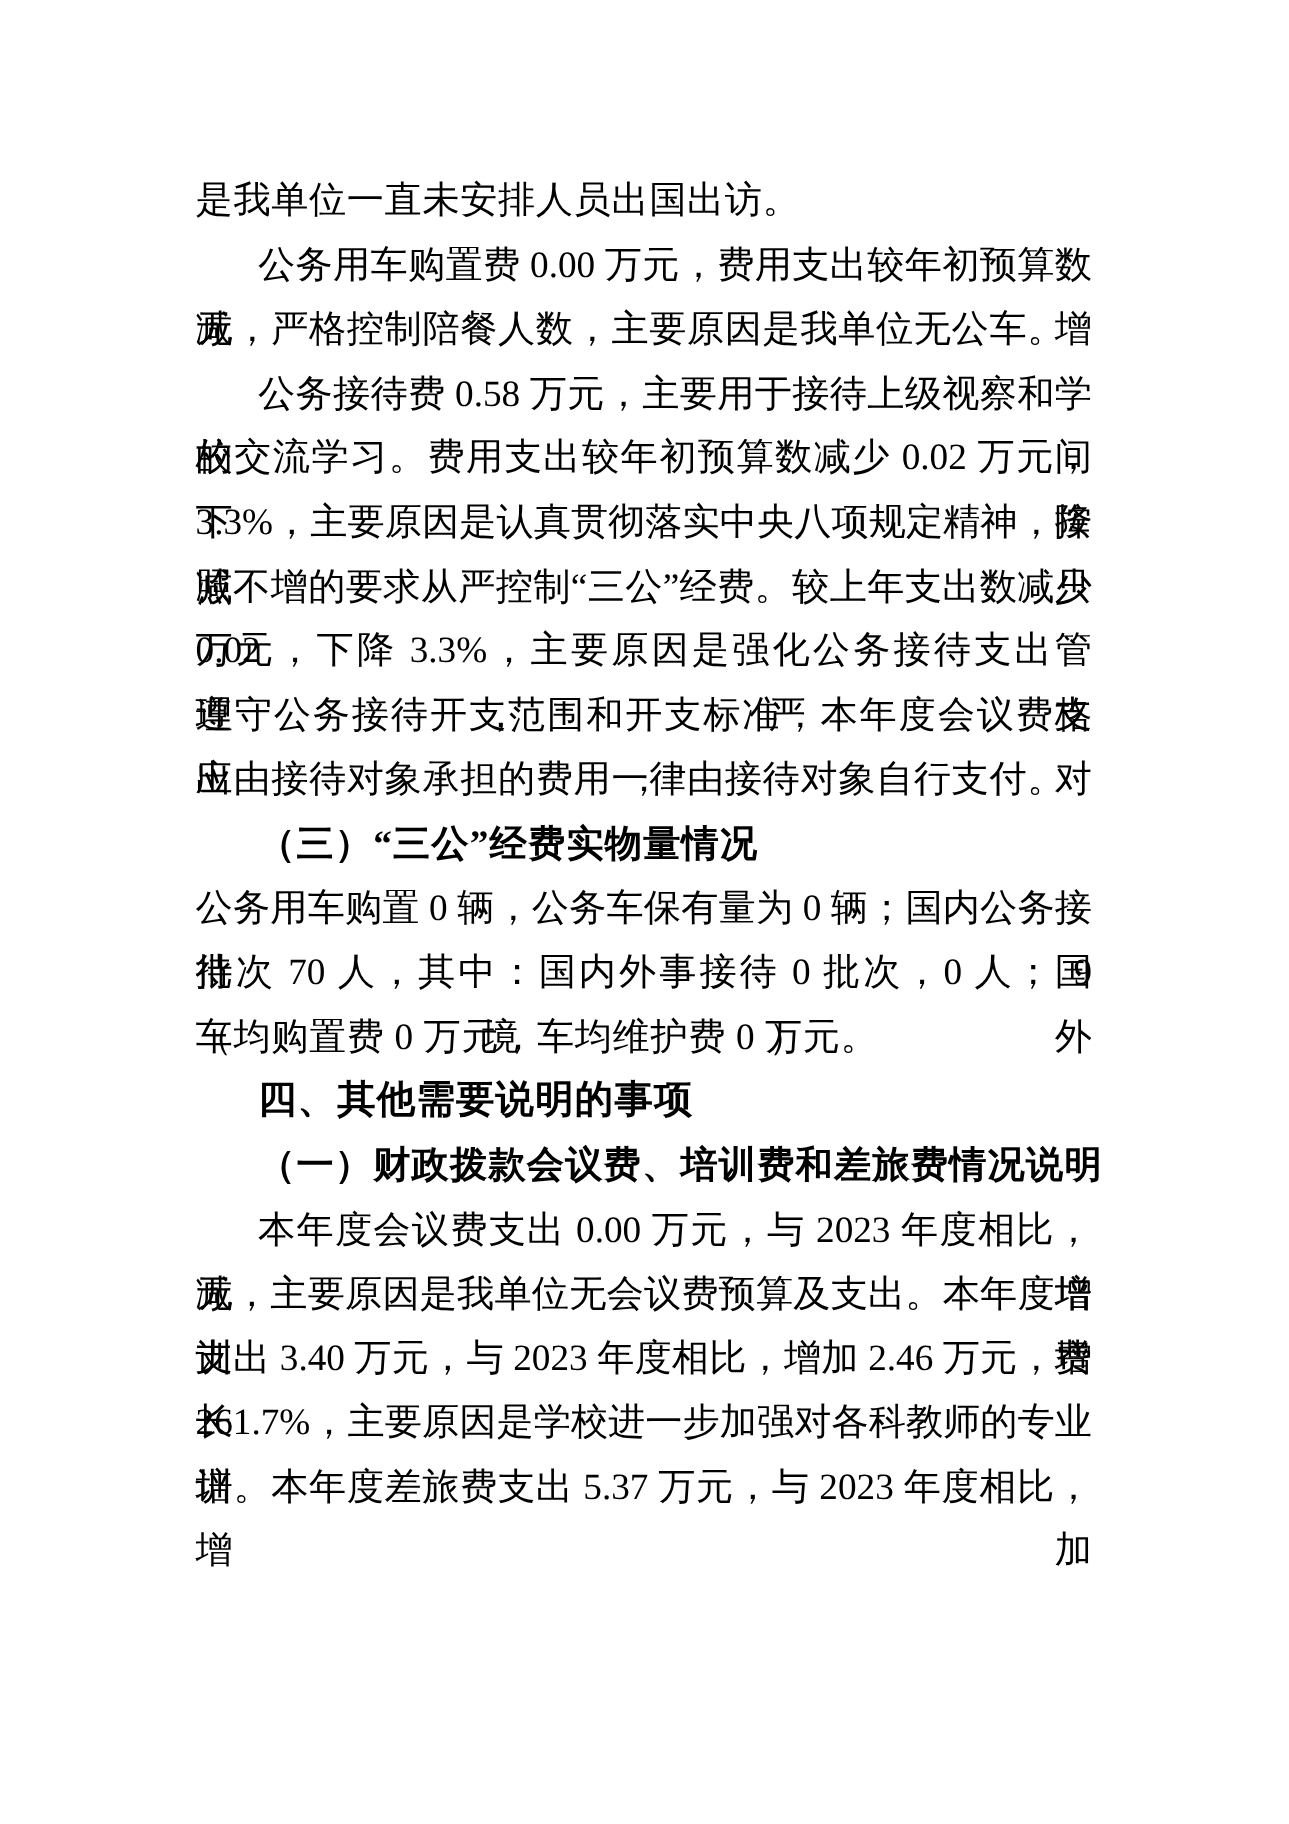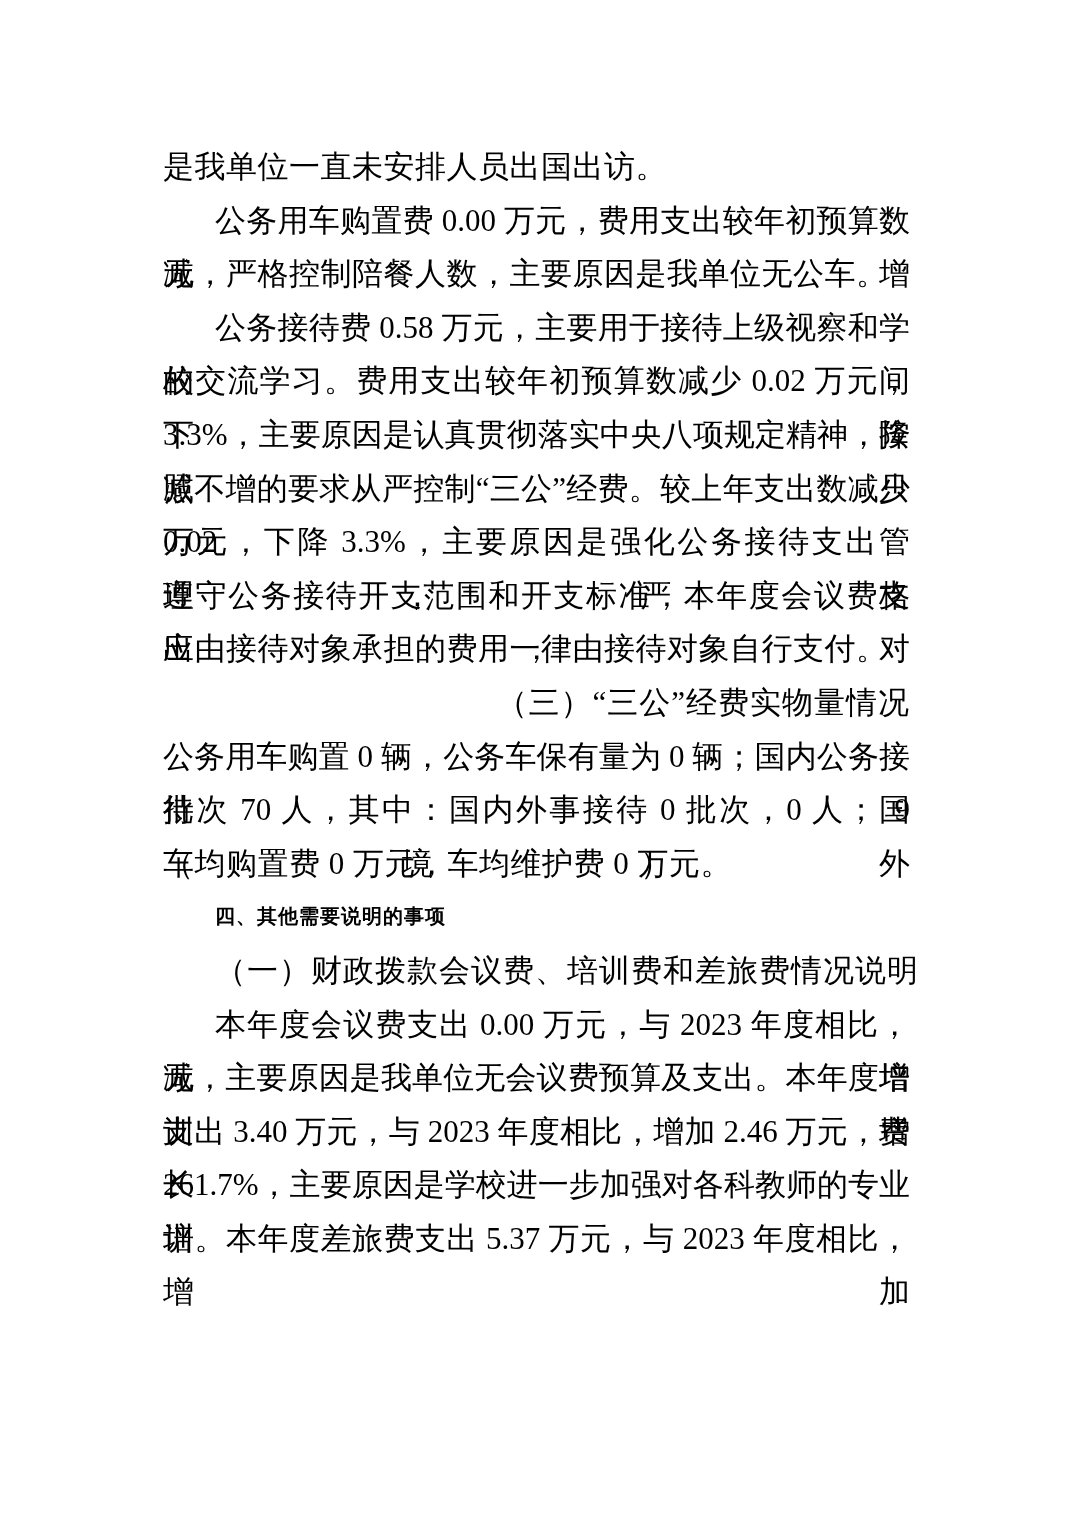--- a/index.html
+++ b/index.html
@@ -33,28 +33,27 @@
     white-space: normal;
     text-align: justify;
     text-align-last: justify;
     text-justify: inter-ideograph;
     letter-spacing: 0;
   }
   .line.indent {
     text-indent: 52px;
   }
   .line.kai {
-    font-weight: normal;
+    font-weight: bold;
     letter-spacing: 1px;
-    text-align: right;
   }
   .line.hei {
     font-family: "Liberation Sans", "DejaVu Sans", sans-serif;
     font-weight: bold;
-    font-size: 20px;
+    font-size: 32px;
     letter-spacing: 1px;
   }
   .footer {
     position: absolute;
     left: 0;
     right: 0;
     top: 1467px;
     height: 33px;
     line-height: 33px;
     text-align: center;

